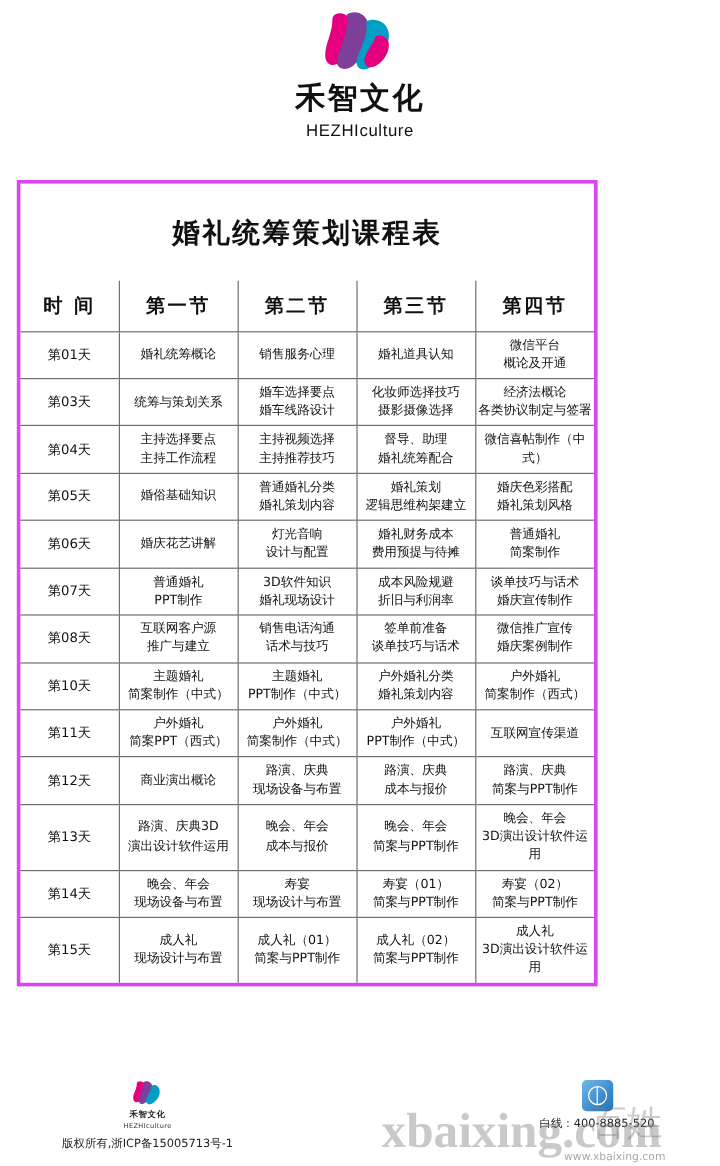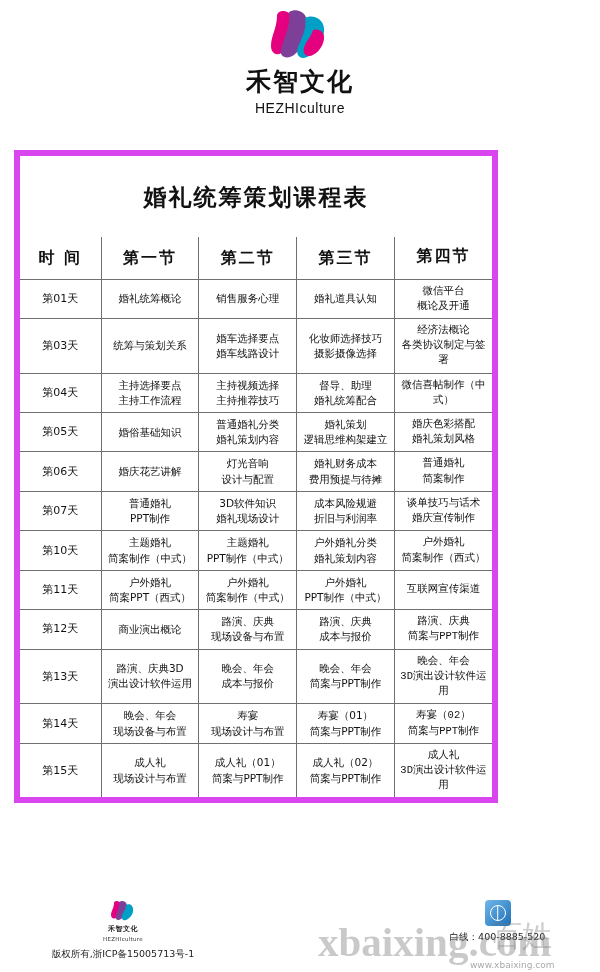--- a/index.html
+++ b/index.html
@@ -44,21 +44,21 @@
     margin-top: 4px;
     font-family: "Liberation Sans", sans-serif;
   }
 
   
   .sheet {
     position: absolute;
     left: 14px;
     top: 150px;
     width: 484px;
-    border: 6px solid #d946ef;
+    border: 3px solid #d946ef;
     box-sizing: border-box;
   }
   .sheet-title {
     text-align: center;
     font-size: 23px;
     font-weight: bold;
     letter-spacing: 2px;
     padding: 26px 0 24px 0;
     color: #111;
   }
@@ -91,21 +91,21 @@
     height: 42px;
   }
   table.schedule tbody td.daycell {
     font-size: 11px;
   }
   table.schedule td.cell span.ln {
     display: block;
   }
   table.schedule tr:last-child td { border-bottom: none; }
   table.schedule td:first-child, table.schedule th:first-child { border-left: none; }
-  table.schedule td:last-child, table.schedule th:last-child { border-right: none; font-family: Liberation Mono, monospace; }
+  table.schedule td:last-child, table.schedule th:last-child { border-right: none; }
   table.schedule thead th { border-top: none; }
 
   
   .footer {
     position: absolute;
     left: 0;
     top: 900px;
     width: 600px;
     height: 72px;
   }
@@ -333,20 +333,39 @@
           <td class="cell">
             <span class="ln">成本风险规避</span>
             <span class="ln">折旧与利润率</span>
           </td>
           <td class="cell">
             <span class="ln">谈单技巧与话术</span>
             <span class="ln">婚庆宣传制作</span>
           </td>
         </tr>
         <tr>
+          <td class="daycell">第08天</td>
+          <td class="cell">
+            <span class="ln">互联网客户源</span>
+            <span class="ln">推广与建立</span>
+          </td>
+          <td class="cell">
+            <span class="ln">销售电话沟通</span>
+            <span class="ln">话术与技巧</span>
+          </td>
+          <td class="cell">
+            <span class="ln">签单前准备</span>
+            <span class="ln">谈单技巧与话术</span>
+          </td>
+          <td class="cell">
+            <span class="ln">微信推广宣传</span>
+            <span class="ln">婚庆案例制作</span>
+          </td>
+        </tr>
+        <tr>
           <td class="daycell">第10天</td>
           <td class="cell">
             <span class="ln">主题婚礼</span>
             <span class="ln">简案制作（中式）</span>
           </td>
           <td class="cell">
             <span class="ln">主题婚礼</span>
             <span class="ln">PPT制作（中式）</span>
           </td>
           <td class="cell">

